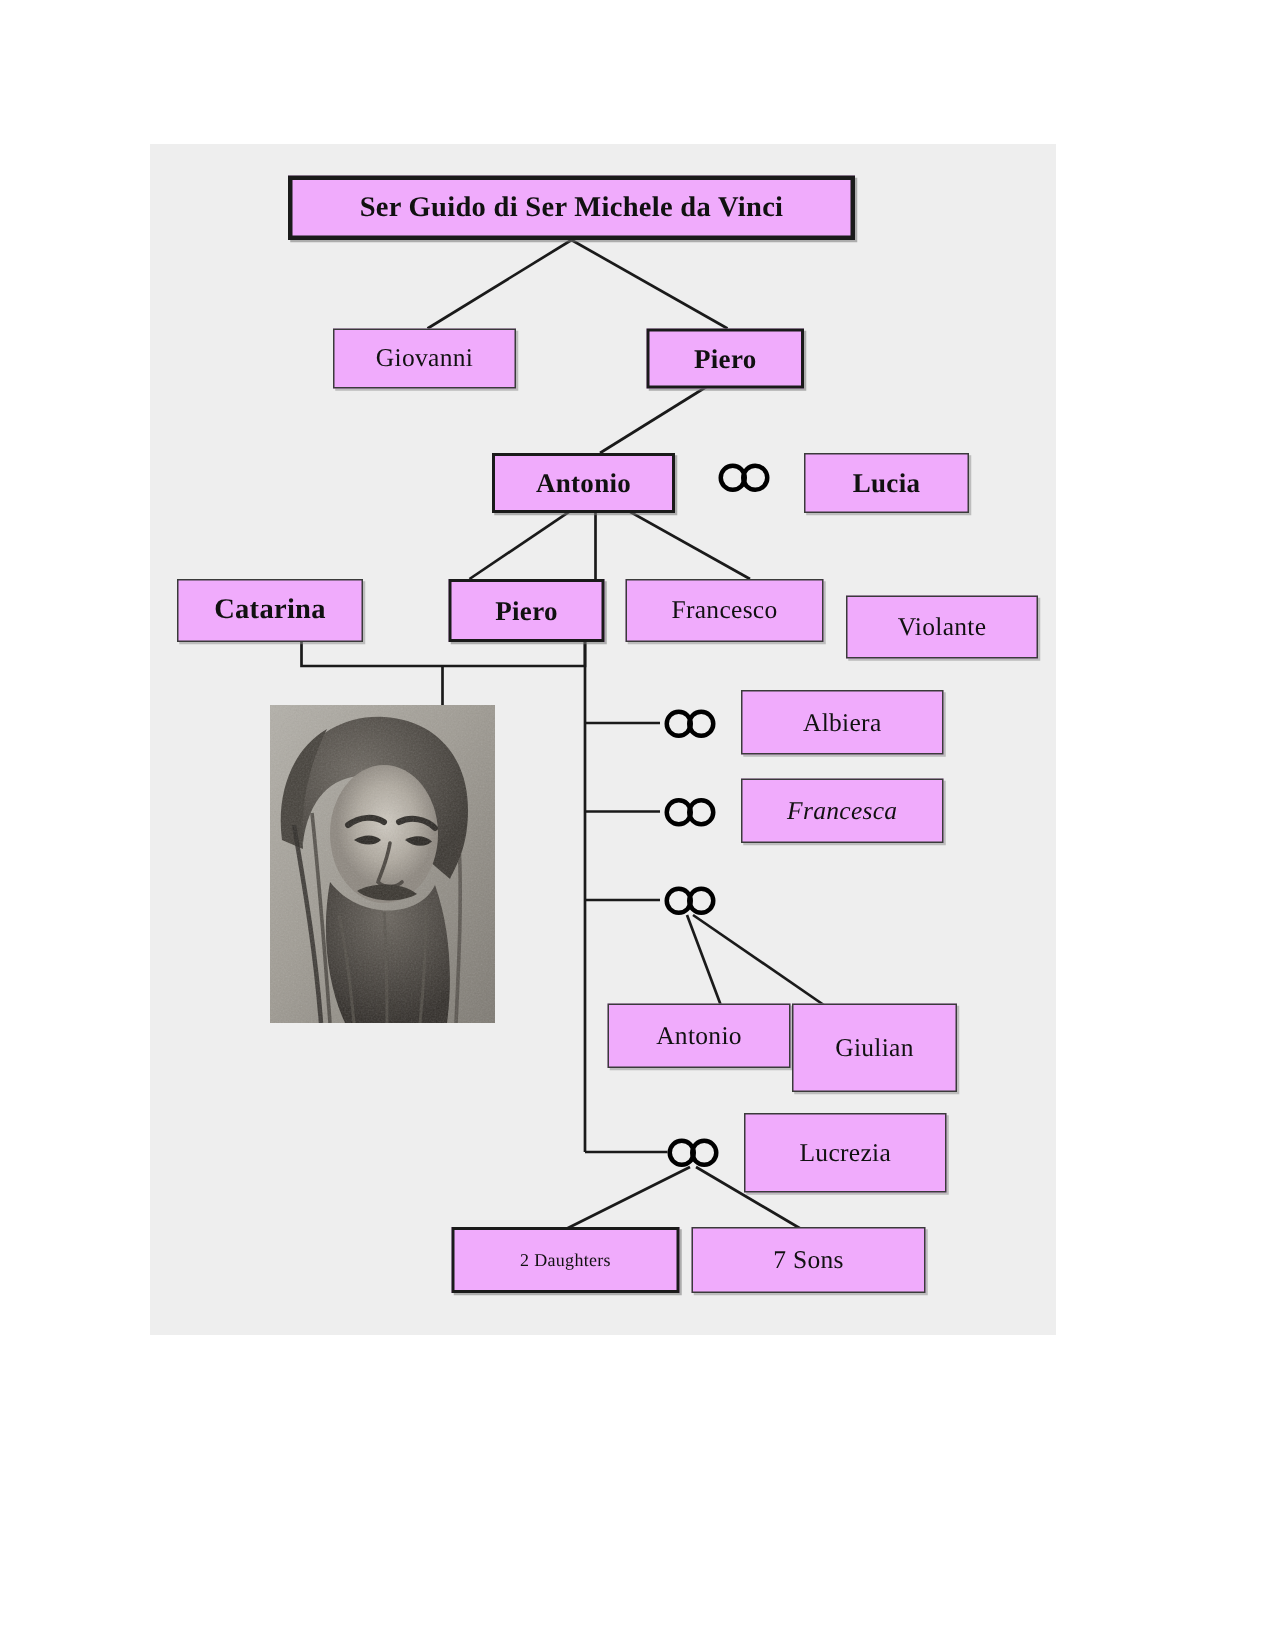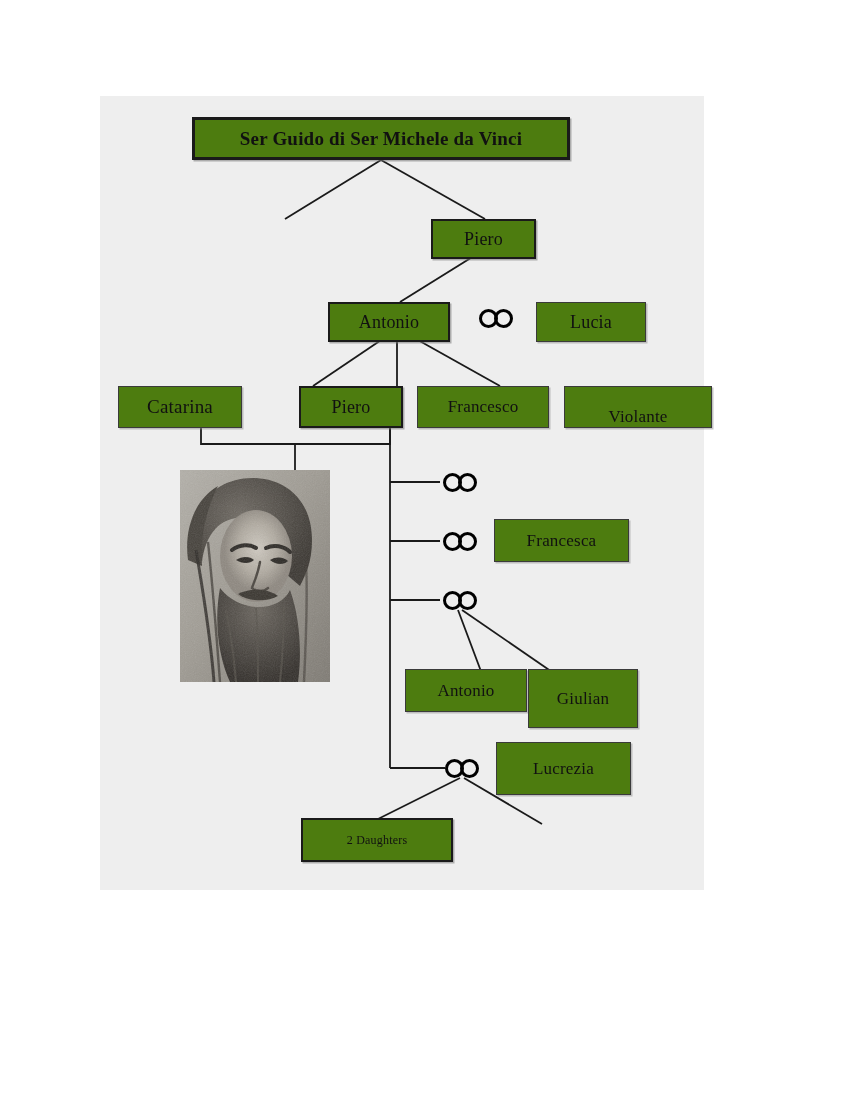--- a/index.html
+++ b/index.html
@@ -29,35 +29,35 @@
     left: 0;
     top: 0;
     width: 604px;
     height: 794px;
   }
 
   
   .node {
     position: absolute;
     box-sizing: border-box;
-    background: #4d7c0f;
+    background: #f0abfc;
     border: 2px solid #1a1a1a;
     display: flex;
     align-items: center;
     justify-content: center;
     color: #111111;
     white-space: nowrap;
     letter-spacing: 0.2px;
     box-shadow: 1.5px 1.5px 0 rgba(120,120,120,0.55);
   }
   .node.thin {
     border: 1.6px solid #3a3a3a;
     box-shadow: 1.5px 1.5px 0 rgba(140,140,140,0.5);
   }
-  .node.bold   { font-weight: normal; }
+  .node.bold   { font-weight: bold; }
   .node.normal { font-weight: normal; }
 
   .root-box {
     border-width: 3px;
     font-size: 19px;
     font-weight: bold;
   }
 
   
   .marriage {
@@ -117,20 +117,23 @@
 
       <path d="M 360 682 L 268 728"></path>
       <path d="M 364 682 L 442 728"></path>
     </g>
   </svg>
 
   <div class="node root-box" style="left:92px; top:21px; width:378px; height:43px;">
     <span>Ser Guido di Ser Michele da Vinci</span>
   </div>
 
+  <div class="node thin normal" style="left:122px; top:123px; width:122px; height:40px; font-size:17px;">
+    <span>Giovanni</span>
+  </div>
 
   <div class="node bold" style="left:331px; top:123px; width:105px; height:40px; font-size:18px;">
     <span>Piero</span>
   </div>
 
   <div class="node bold" style="left:228px; top:206px; width:122px; height:40px; font-size:18px;">
     <span>Antonio</span>
   </div>
 
   <div class="marriage" style="left:379px; top:213px;">
@@ -147,21 +150,21 @@
   </div>
 
   <div class="node bold" style="left:199px; top:290px; width:104px; height:42px; font-size:18px;">
     <span>Piero</span>
   </div>
 
   <div class="node thin normal" style="left:317px; top:290px; width:132px; height:42px; font-size:17px;">
     <span>Francesco</span>
   </div>
 
-  <div class="node thin normal" style="left:464px; top:290px; width:148px; height:42px; font-size:17px;align-items:flex-end;">
+  <div class="node thin normal" style="left:464px; top:301px; width:128px; height:42px; font-size:17px;">
     <span>Violante</span>
   </div>
 
   <div id="portrait" style="left:80px; top:374px; width:150px; height:212px;">
     <svg width="150" height="212" viewBox="0 0 150 212">
       <defs>
         <linearGradient id="bg" x1="0" y1="0" x2="1" y2="1">
           <stop offset="0%" stop-color="#b3b0a9"></stop>
           <stop offset="45%" stop-color="#a09c94"></stop>
           <stop offset="100%" stop-color="#7e7a73"></stop>
@@ -222,26 +225,29 @@
 
       <rect width="150" height="212" fill="none"></rect>
       <rect width="150" height="212" filter="url(#grain)" opacity="0.18"></rect>
     </svg>
   </div>
 
   <div class="marriage" style="left:343px; top:377px;">
     <i class="l"></i>
     <i class="r"></i>
   </div>
+  <div class="node thin normal" style="left:394px; top:364px; width:135px; height:43px; font-size:17px;">
+    <span>Albiera</span>
+  </div>
 
   <div class="marriage" style="left:343px; top:436px;">
     <i class="l"></i>
     <i class="r"></i>
   </div>
-  <div class="node thin normal" style="left:394px; top:423px; width:135px; height:43px; font-size:17px;">
+  <div class="node thin normal" style="left:394px; top:423px; width:135px; height:43px; font-size:17px;font-style:italic;">
     <span>Francesca</span>
   </div>
 
   <div class="marriage" style="left:343px; top:495px;">
     <i class="l"></i>
     <i class="r"></i>
   </div>
 
   <div class="node thin normal" style="left:305px; top:573px; width:122px; height:43px; font-size:17px;">
     <span>Antonio</span>
@@ -254,14 +260,17 @@
     <i class="l"></i>
     <i class="r"></i>
   </div>
   <div class="node thin normal" style="left:396px; top:646px; width:135px; height:53px; font-size:17px;">
     <span>Lucrezia</span>
   </div>
 
   <div class="node normal" style="left:201px; top:722px; width:152px; height:44px; font-size:12px;">
     <span>2 Daughters</span>
   </div>
+  <div class="node thin normal" style="left:361px; top:722px; width:156px; height:44px; font-size:17px;">
+    <span>7 Sons</span>
+  </div>
 
 </div>
 
 </body></html>

